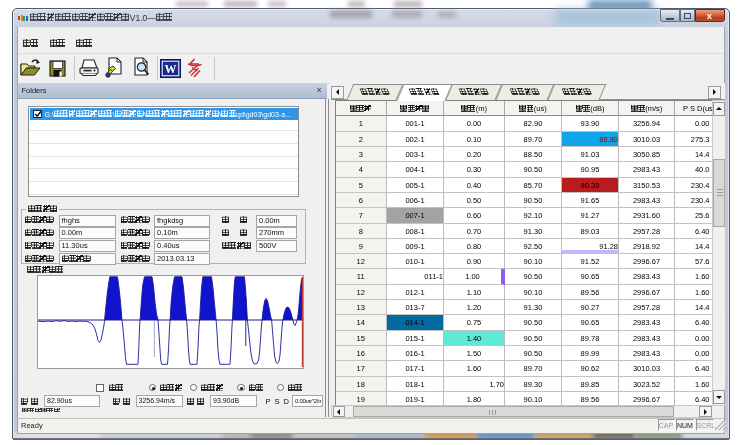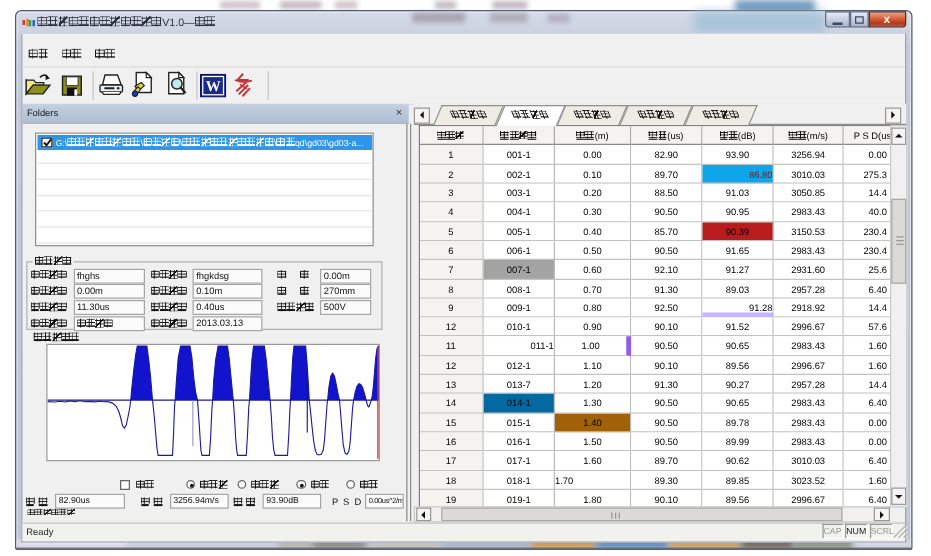--- a/index.html
+++ b/index.html
@@ -329,49 +329,49 @@
     <div class="a" style="left:339.5px;top:184.0px;width:37.5px;height:15.3px;background:#fff;border-right:1px solid #bbb;border-bottom:1px solid #c3c3c3;text-align:right;padding-right:2px;line-height:15.3px;white-space:nowrap;overflow:hidden">1.60</div>
     <div class="a" style="left:0px;top:199.3px;width:51.5px;height:15.3px;background:#f4f3ef;border-right:1px solid #bbb;border-bottom:1px solid #c3c3c3;text-align:center;line-height:15.3px;white-space:nowrap;overflow:hidden">13</div>
     <div class="a" style="left:51.5px;top:199.3px;width:57px;height:15.3px;background:#fff;border-right:1px solid #bbb;border-bottom:1px solid #c3c3c3;text-align:center;line-height:15.3px;white-space:nowrap;overflow:hidden">013-7</div>
     <div class="a" style="left:108.5px;top:199.3px;width:61px;height:15.3px;background:#fff;border-right:1px solid #bbb;border-bottom:1px solid #c3c3c3;text-align:center;line-height:15.3px;white-space:nowrap;overflow:hidden">1.20</div>
     <div class="a" style="left:169.5px;top:199.3px;width:57px;height:15.3px;background:#fff;border-right:1px solid #bbb;border-bottom:1px solid #c3c3c3;text-align:center;line-height:15.3px;white-space:nowrap;overflow:hidden">91.30</div>
     <div class="a" style="left:226.5px;top:199.3px;width:57px;height:15.3px;background:#fff;border-right:1px solid #bbb;border-bottom:1px solid #c3c3c3;text-align:center;line-height:15.3px;white-space:nowrap;overflow:hidden">90.27</div>
     <div class="a" style="left:283.5px;top:199.3px;width:56px;height:15.3px;background:#fff;border-right:1px solid #bbb;border-bottom:1px solid #c3c3c3;text-align:center;line-height:15.3px;white-space:nowrap;overflow:hidden">2957.28</div>
     <div class="a" style="left:339.5px;top:199.3px;width:37.5px;height:15.3px;background:#fff;border-right:1px solid #bbb;border-bottom:1px solid #c3c3c3;text-align:right;padding-right:2px;line-height:15.3px;white-space:nowrap;overflow:hidden">14.4</div>
     <div class="a" style="left:0px;top:214.6px;width:51.5px;height:15.3px;background:#f4f3ef;border-right:1px solid #bbb;border-bottom:1px solid #c3c3c3;text-align:center;line-height:15.3px;white-space:nowrap;overflow:hidden">14</div>
     <div class="a" style="left:51.5px;top:214.6px;width:57px;height:15.3px;background:#0369a1;border-right:1px solid #bbb;border-bottom:1px solid #c3c3c3;text-align:center;line-height:15.3px;white-space:nowrap;overflow:hidden">014-1</div>
-    <div class="a" style="left:108.5px;top:214.6px;width:61px;height:15.3px;background:#fff;border-right:1px solid #bbb;border-bottom:1px solid #c3c3c3;text-align:center;line-height:15.3px;white-space:nowrap;overflow:hidden">1.30</div>
+    <div class="a" style="left:108.5px;top:214.6px;width:61px;height:15.3px;background:#fff;border-right:1px solid #bbb;border-bottom:1px solid #c3c3c3;text-align:center;line-height:15.3px;white-space:nowrap;overflow:hidden">0.75</div>
     <div class="a" style="left:169.5px;top:214.6px;width:57px;height:15.3px;background:#fff;border-right:1px solid #bbb;border-bottom:1px solid #c3c3c3;text-align:center;line-height:15.3px;white-space:nowrap;overflow:hidden">90.50</div>
     <div class="a" style="left:226.5px;top:214.6px;width:57px;height:15.3px;background:#fff;border-right:1px solid #bbb;border-bottom:1px solid #c3c3c3;text-align:center;line-height:15.3px;white-space:nowrap;overflow:hidden">90.65</div>
     <div class="a" style="left:283.5px;top:214.6px;width:56px;height:15.3px;background:#fff;border-right:1px solid #bbb;border-bottom:1px solid #c3c3c3;text-align:center;line-height:15.3px;white-space:nowrap;overflow:hidden">2983.43</div>
     <div class="a" style="left:339.5px;top:214.6px;width:37.5px;height:15.3px;background:#fff;border-right:1px solid #bbb;border-bottom:1px solid #c3c3c3;text-align:right;padding-right:2px;line-height:15.3px;white-space:nowrap;overflow:hidden">6.40</div>
     <div class="a" style="left:0px;top:229.9px;width:51.5px;height:15.3px;background:#f4f3ef;border-right:1px solid #bbb;border-bottom:1px solid #c3c3c3;text-align:center;line-height:15.3px;white-space:nowrap;overflow:hidden">15</div>
     <div class="a" style="left:51.5px;top:229.9px;width:57px;height:15.3px;background:#fff;border-right:1px solid #bbb;border-bottom:1px solid #c3c3c3;text-align:center;line-height:15.3px;white-space:nowrap;overflow:hidden">015-1</div>
-    <div class="a" style="left:108.5px;top:229.9px;width:61px;height:15.3px;background:#a16207;border-right:1px solid #bbb;border-bottom:1px solid #c3c3c3;text-align:center;line-height:15.3px;white-space:nowrap;overflow:hidden">1.40</div>
+    <div class="a" style="left:108.5px;top:229.9px;width:61px;height:15.3px;background:#5eead4;border-right:1px solid #bbb;border-bottom:1px solid #c3c3c3;text-align:center;line-height:15.3px;white-space:nowrap;overflow:hidden">1.40</div>
     <div class="a" style="left:169.5px;top:229.9px;width:57px;height:15.3px;background:#fff;border-right:1px solid #bbb;border-bottom:1px solid #c3c3c3;text-align:center;line-height:15.3px;white-space:nowrap;overflow:hidden">90.50</div>
     <div class="a" style="left:226.5px;top:229.9px;width:57px;height:15.3px;background:#fff;border-right:1px solid #bbb;border-bottom:1px solid #c3c3c3;text-align:center;line-height:15.3px;white-space:nowrap;overflow:hidden">89.78</div>
     <div class="a" style="left:283.5px;top:229.9px;width:56px;height:15.3px;background:#fff;border-right:1px solid #bbb;border-bottom:1px solid #c3c3c3;text-align:center;line-height:15.3px;white-space:nowrap;overflow:hidden">2983.43</div>
     <div class="a" style="left:339.5px;top:229.9px;width:37.5px;height:15.3px;background:#fff;border-right:1px solid #bbb;border-bottom:1px solid #c3c3c3;text-align:right;padding-right:2px;line-height:15.3px;white-space:nowrap;overflow:hidden">0.00</div>
     <div class="a" style="left:0px;top:245.2px;width:51.5px;height:15.3px;background:#f4f3ef;border-right:1px solid #bbb;border-bottom:1px solid #c3c3c3;text-align:center;line-height:15.3px;white-space:nowrap;overflow:hidden">16</div>
     <div class="a" style="left:51.5px;top:245.2px;width:57px;height:15.3px;background:#fff;border-right:1px solid #bbb;border-bottom:1px solid #c3c3c3;text-align:center;line-height:15.3px;white-space:nowrap;overflow:hidden">016-1</div>
     <div class="a" style="left:108.5px;top:245.2px;width:61px;height:15.3px;background:#fff;border-right:1px solid #bbb;border-bottom:1px solid #c3c3c3;text-align:center;line-height:15.3px;white-space:nowrap;overflow:hidden">1.50</div>
     <div class="a" style="left:169.5px;top:245.2px;width:57px;height:15.3px;background:#fff;border-right:1px solid #bbb;border-bottom:1px solid #c3c3c3;text-align:center;line-height:15.3px;white-space:nowrap;overflow:hidden">90.50</div>
     <div class="a" style="left:226.5px;top:245.2px;width:57px;height:15.3px;background:#fff;border-right:1px solid #bbb;border-bottom:1px solid #c3c3c3;text-align:center;line-height:15.3px;white-space:nowrap;overflow:hidden">89.99</div>
     <div class="a" style="left:283.5px;top:245.2px;width:56px;height:15.3px;background:#fff;border-right:1px solid #bbb;border-bottom:1px solid #c3c3c3;text-align:center;line-height:15.3px;white-space:nowrap;overflow:hidden">2983.43</div>
     <div class="a" style="left:339.5px;top:245.2px;width:37.5px;height:15.3px;background:#fff;border-right:1px solid #bbb;border-bottom:1px solid #c3c3c3;text-align:right;padding-right:2px;line-height:15.3px;white-space:nowrap;overflow:hidden">0.00</div>
     <div class="a" style="left:0px;top:260.5px;width:51.5px;height:15.3px;background:#f4f3ef;border-right:1px solid #bbb;border-bottom:1px solid #c3c3c3;text-align:center;line-height:15.3px;white-space:nowrap;overflow:hidden">17</div>
     <div class="a" style="left:51.5px;top:260.5px;width:57px;height:15.3px;background:#fff;border-right:1px solid #bbb;border-bottom:1px solid #c3c3c3;text-align:center;line-height:15.3px;white-space:nowrap;overflow:hidden">017-1</div>
     <div class="a" style="left:108.5px;top:260.5px;width:61px;height:15.3px;background:#fff;border-right:1px solid #bbb;border-bottom:1px solid #c3c3c3;text-align:center;line-height:15.3px;white-space:nowrap;overflow:hidden">1.60</div>
     <div class="a" style="left:169.5px;top:260.5px;width:57px;height:15.3px;background:#fff;border-right:1px solid #bbb;border-bottom:1px solid #c3c3c3;text-align:center;line-height:15.3px;white-space:nowrap;overflow:hidden">89.70</div>
     <div class="a" style="left:226.5px;top:260.5px;width:57px;height:15.3px;background:#fff;border-right:1px solid #bbb;border-bottom:1px solid #c3c3c3;text-align:center;line-height:15.3px;white-space:nowrap;overflow:hidden">90.62</div>
     <div class="a" style="left:283.5px;top:260.5px;width:56px;height:15.3px;background:#fff;border-right:1px solid #bbb;border-bottom:1px solid #c3c3c3;text-align:center;line-height:15.3px;white-space:nowrap;overflow:hidden">3010.03</div>
     <div class="a" style="left:339.5px;top:260.5px;width:37.5px;height:15.3px;background:#fff;border-right:1px solid #bbb;border-bottom:1px solid #c3c3c3;text-align:right;padding-right:2px;line-height:15.3px;white-space:nowrap;overflow:hidden">6.40</div>
     <div class="a" style="left:0px;top:275.8px;width:51.5px;height:15.3px;background:#f4f3ef;border-right:1px solid #bbb;border-bottom:1px solid #c3c3c3;text-align:center;line-height:15.3px;white-space:nowrap;overflow:hidden">18</div>
     <div class="a" style="left:51.5px;top:275.8px;width:57px;height:15.3px;background:#fff;border-right:1px solid #bbb;border-bottom:1px solid #c3c3c3;text-align:center;line-height:15.3px;white-space:nowrap;overflow:hidden">018-1</div>
-    <div class="a" style="left:108.5px;top:275.8px;width:61px;height:15.3px;background:#fff;border-right:1px solid #bbb;border-bottom:1px solid #c3c3c3;text-align:left;line-height:15.3px;white-space:nowrap;overflow:hidden">1.70</div>
+    <div class="a" style="left:108.5px;top:275.8px;width:61px;height:15.3px;background:#fff;border-right:1px solid #bbb;border-bottom:1px solid #c3c3c3;text-align:right;line-height:15.3px;white-space:nowrap;overflow:hidden">1.70</div>
     <div class="a" style="left:169.5px;top:275.8px;width:57px;height:15.3px;background:#fff;border-right:1px solid #bbb;border-bottom:1px solid #c3c3c3;text-align:center;line-height:15.3px;white-space:nowrap;overflow:hidden">89.30</div>
     <div class="a" style="left:226.5px;top:275.8px;width:57px;height:15.3px;background:#fff;border-right:1px solid #bbb;border-bottom:1px solid #c3c3c3;text-align:center;line-height:15.3px;white-space:nowrap;overflow:hidden">89.85</div>
     <div class="a" style="left:283.5px;top:275.8px;width:56px;height:15.3px;background:#fff;border-right:1px solid #bbb;border-bottom:1px solid #c3c3c3;text-align:center;line-height:15.3px;white-space:nowrap;overflow:hidden">3023.52</div>
     <div class="a" style="left:339.5px;top:275.8px;width:37.5px;height:15.3px;background:#fff;border-right:1px solid #bbb;border-bottom:1px solid #c3c3c3;text-align:right;padding-right:2px;line-height:15.3px;white-space:nowrap;overflow:hidden">1.60</div>
     <div class="a" style="left:0px;top:291.1px;width:51.5px;height:15.3px;background:#f4f3ef;border-right:1px solid #bbb;border-bottom:1px solid #c3c3c3;text-align:center;line-height:15.3px;white-space:nowrap;overflow:hidden">19</div>
     <div class="a" style="left:51.5px;top:291.1px;width:57px;height:15.3px;background:#fff;border-right:1px solid #bbb;border-bottom:1px solid #c3c3c3;text-align:center;line-height:15.3px;white-space:nowrap;overflow:hidden">019-1</div>
     <div class="a" style="left:108.5px;top:291.1px;width:61px;height:15.3px;background:#fff;border-right:1px solid #bbb;border-bottom:1px solid #c3c3c3;text-align:center;line-height:15.3px;white-space:nowrap;overflow:hidden">1.80</div>
     <div class="a" style="left:169.5px;top:291.1px;width:57px;height:15.3px;background:#fff;border-right:1px solid #bbb;border-bottom:1px solid #c3c3c3;text-align:center;line-height:15.3px;white-space:nowrap;overflow:hidden">90.10</div>
     <div class="a" style="left:226.5px;top:291.1px;width:57px;height:15.3px;background:#fff;border-right:1px solid #bbb;border-bottom:1px solid #c3c3c3;text-align:center;line-height:15.3px;white-space:nowrap;overflow:hidden">89.56</div>
     <div class="a" style="left:283.5px;top:291.1px;width:56px;height:15.3px;background:#fff;border-right:1px solid #bbb;border-bottom:1px solid #c3c3c3;text-align:center;line-height:15.3px;white-space:nowrap;overflow:hidden">2996.67</div>

